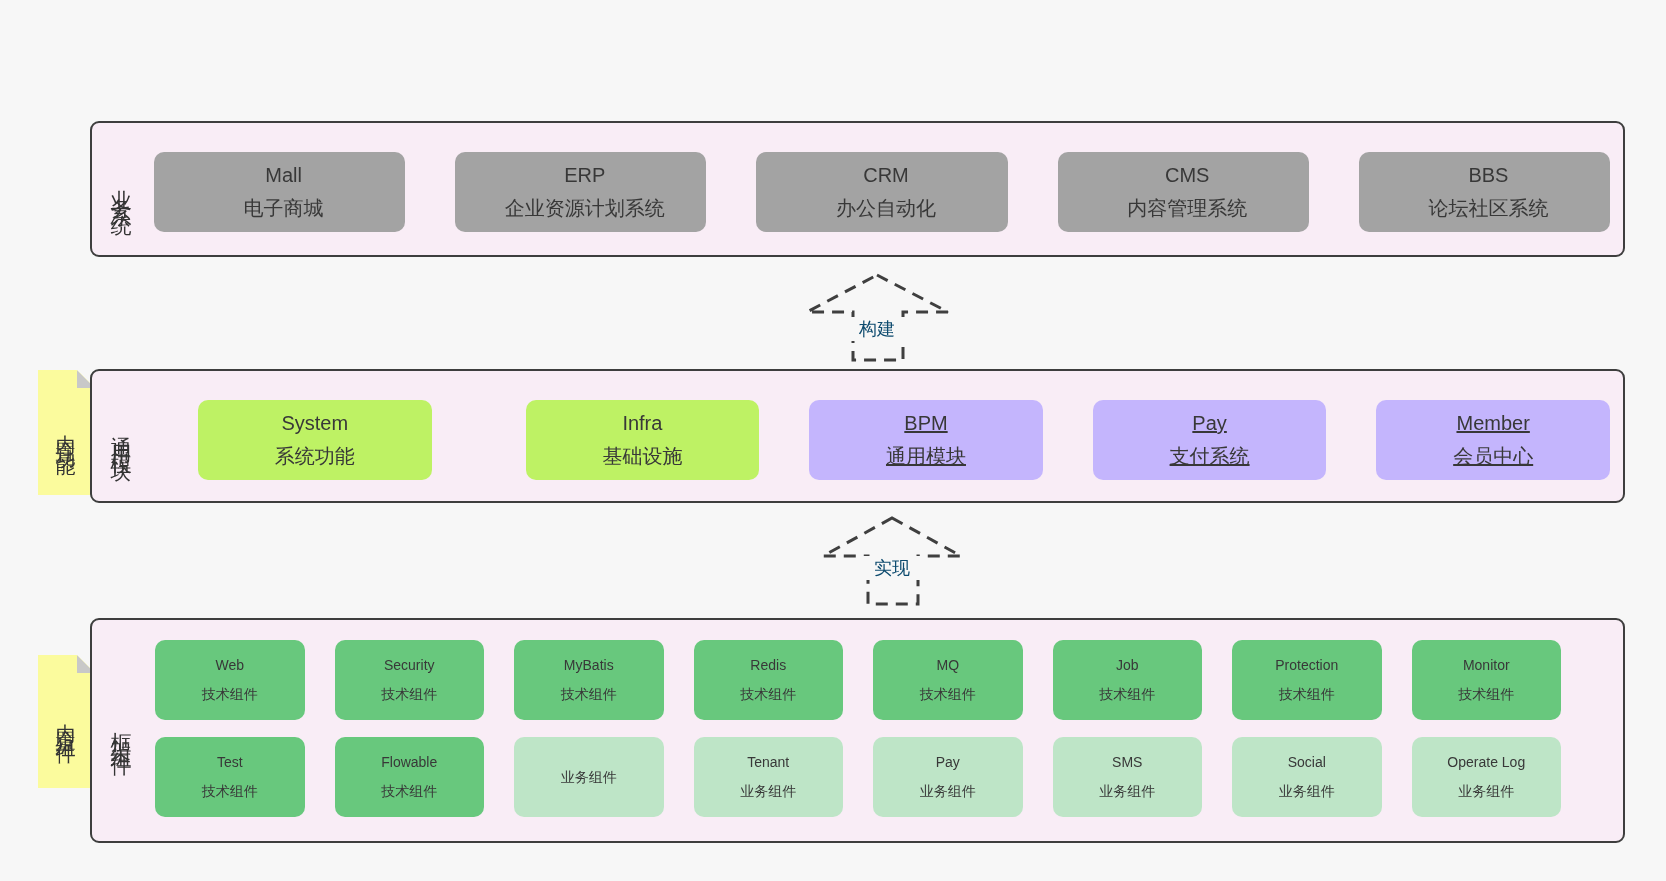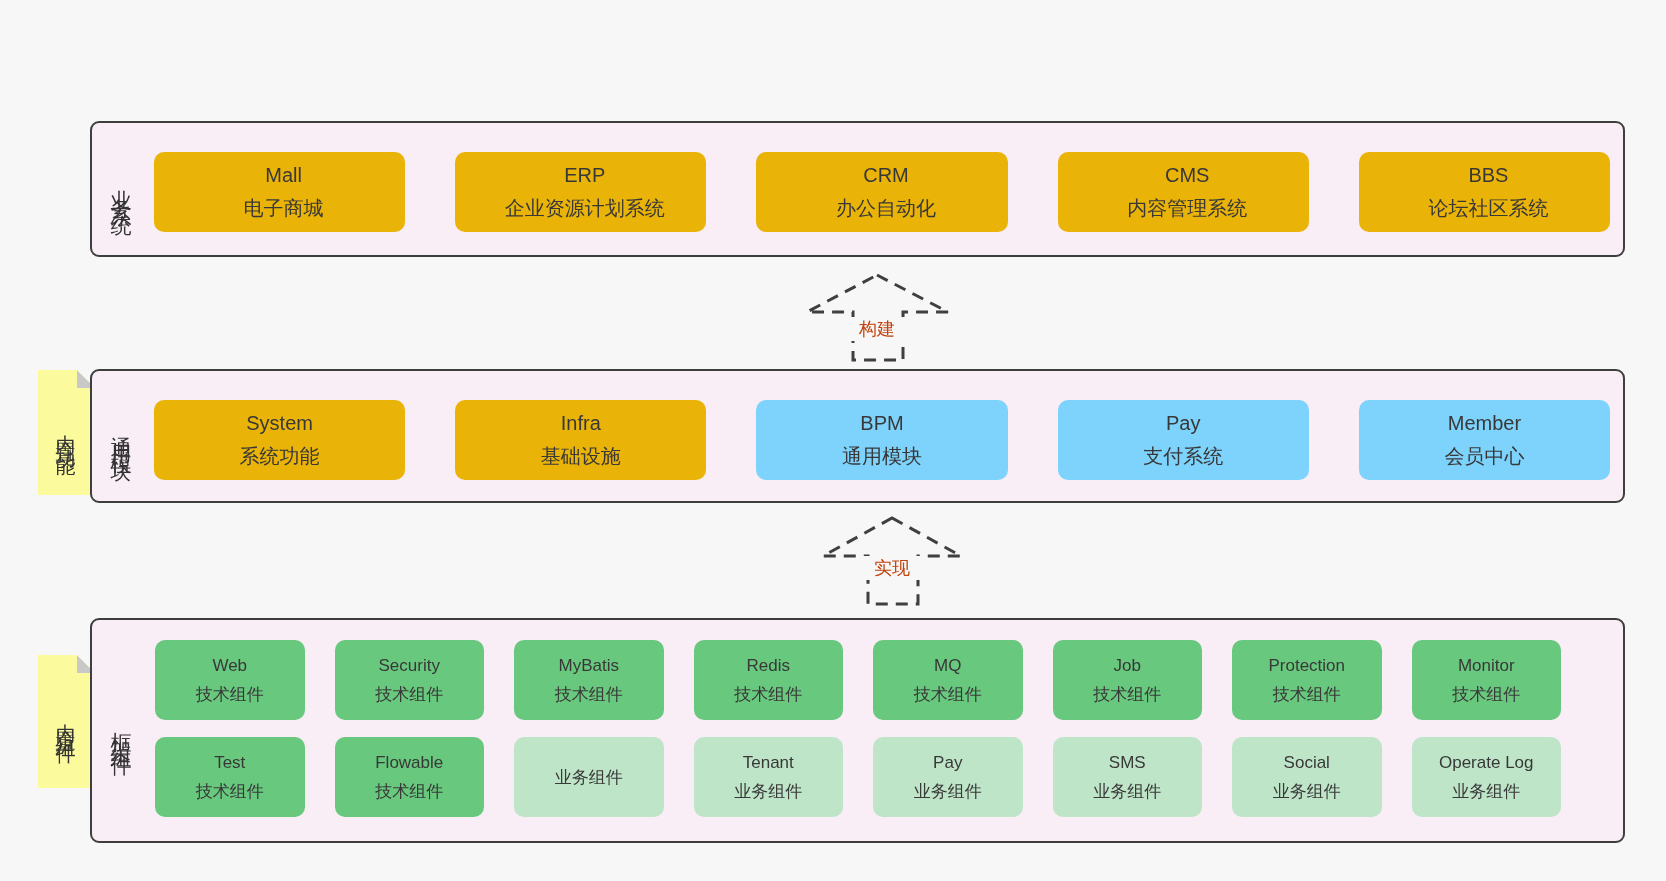--- a/index.html
+++ b/index.html
@@ -24,24 +24,24 @@
   .row{position:absolute;display:flex;}
   .row6{left:62px;right:13px;top:29px;height:80px;gap:50px;}
   .row8{left:63px;right:62px;height:80px;gap:30px;}
   #comp-row-1{top:20px;}
   #comp-row-2{top:117px;}
   .box{
     flex:1;border-radius:10px;display:flex;flex-direction:column;
     align-items:center;justify-content:center;text-align:center;
     font-size:20px;line-height:33px;padding:0 8px;box-sizing:border-box;
   }
-  .row8 .box{font-size:17px;line-height:29px;}
-  .blue{background:#eab308;padding-left:16px;}
-  .red{background:#eab308;}
-  .pink{background:#7dd3fc;}
+  .row8 .box{font-size:14px;line-height:29px;}
+  .blue{background:#a3a3a3;padding-left:16px;}
+  .red{background:#bef264;margin-left:44px;}
+  .pink{background:#c4b5fd;text-decoration:underline;}
   .green{background:#68c87d;}
   .lgreen{background:#bee5c7;}
   
   .note{
     position:absolute;left:38px;width:57px;background:#fbfb9d;z-index:0;
     clip-path:polygon(0 0,calc(100% - 18px) 0,100% 18px,100% 100%,0 100%);
   }
   #note-modules{top:370px;height:125px;}
   #note-components{top:655px;height:133px;}
   .note-fold{
@@ -55,21 +55,21 @@
   }
   
   .arrow-svg{position:absolute;z-index:1;overflow:visible;}
   #arrow-build-svg{left:795px;top:265px;}
   #arrow-implement-svg{left:810px;top:508px;}
   .arrow-shape{
     fill:none;stroke:#3f3f3f;stroke-width:3;stroke-dasharray:12 8;stroke-linecap:butt;
   }
   .arrow-label{
     position:absolute;z-index:2;width:68px;height:24px;line-height:24px;
-    text-align:center;font-size:18px;color:#c2410c;background:#f7f7f7;
+    text-align:center;font-size:18px;color:#0c4a6e;background:#f7f7f7;
   }
   #arrow-build-label{left:843px;top:317px;}
   #arrow-implement-label{left:858px;top:556px;}
 </style>
 </head>
 <body>
 
 <div id="stage">
 
   <div class="note" id="note-modules">

